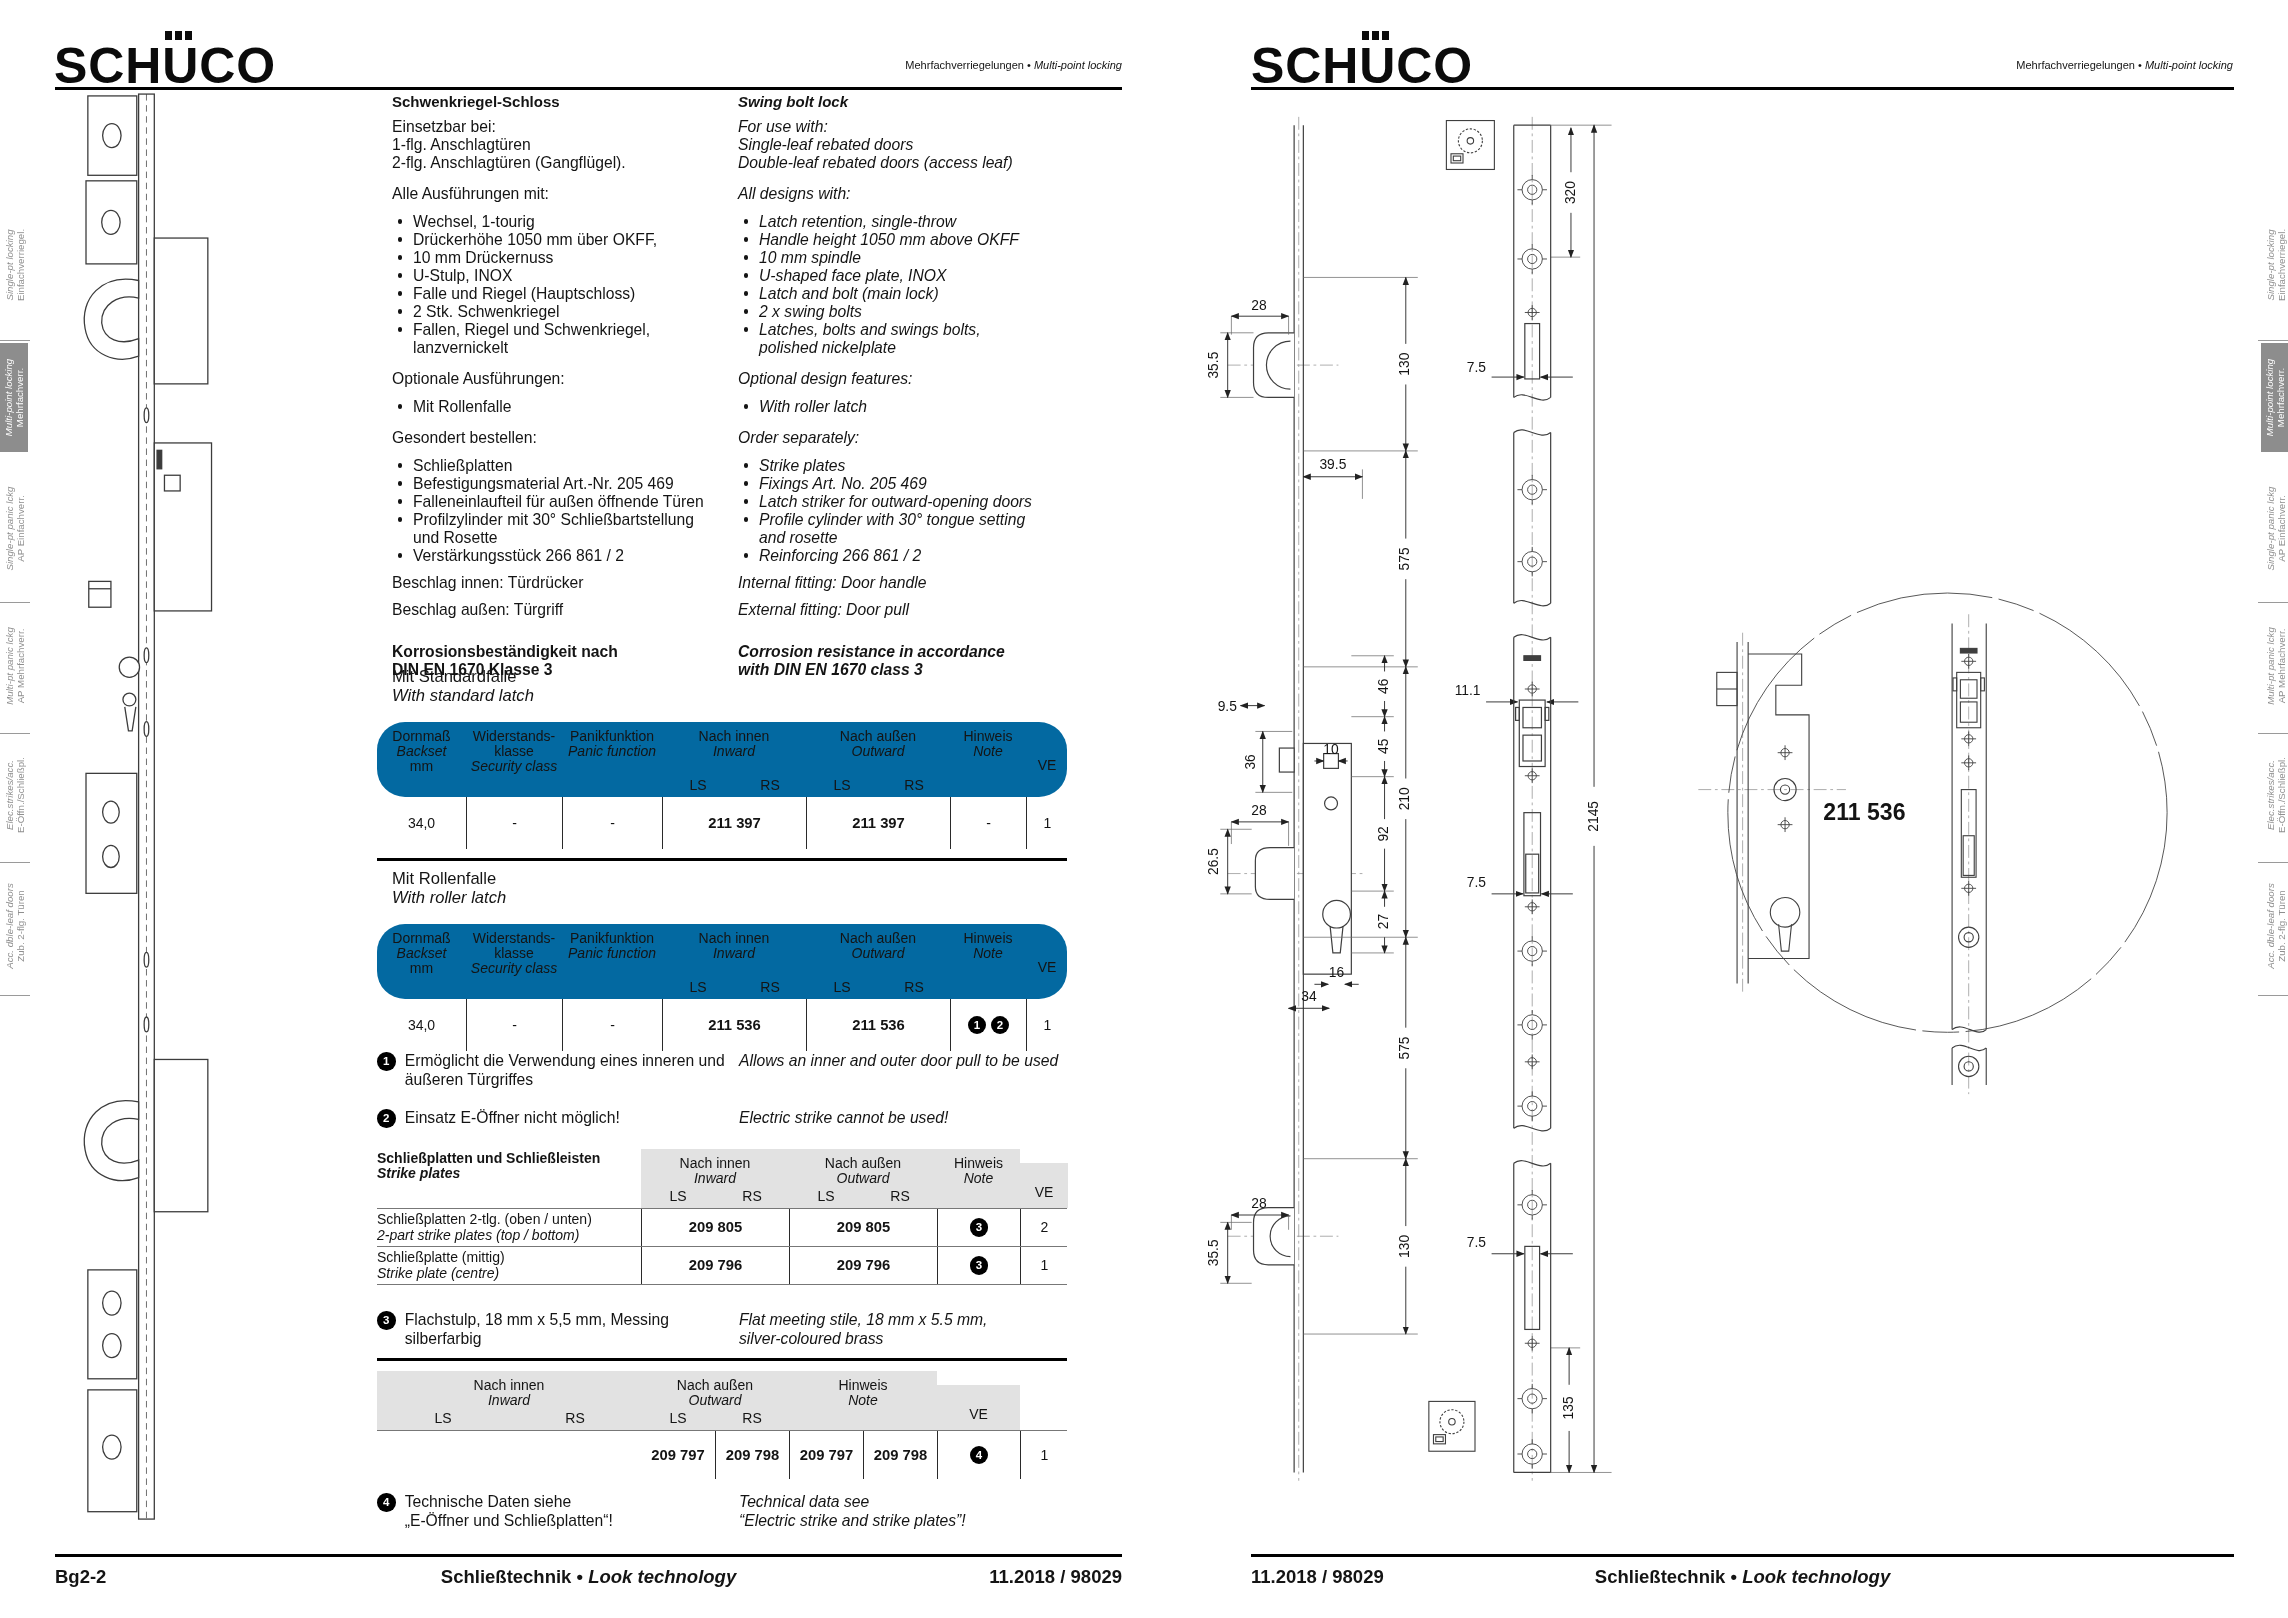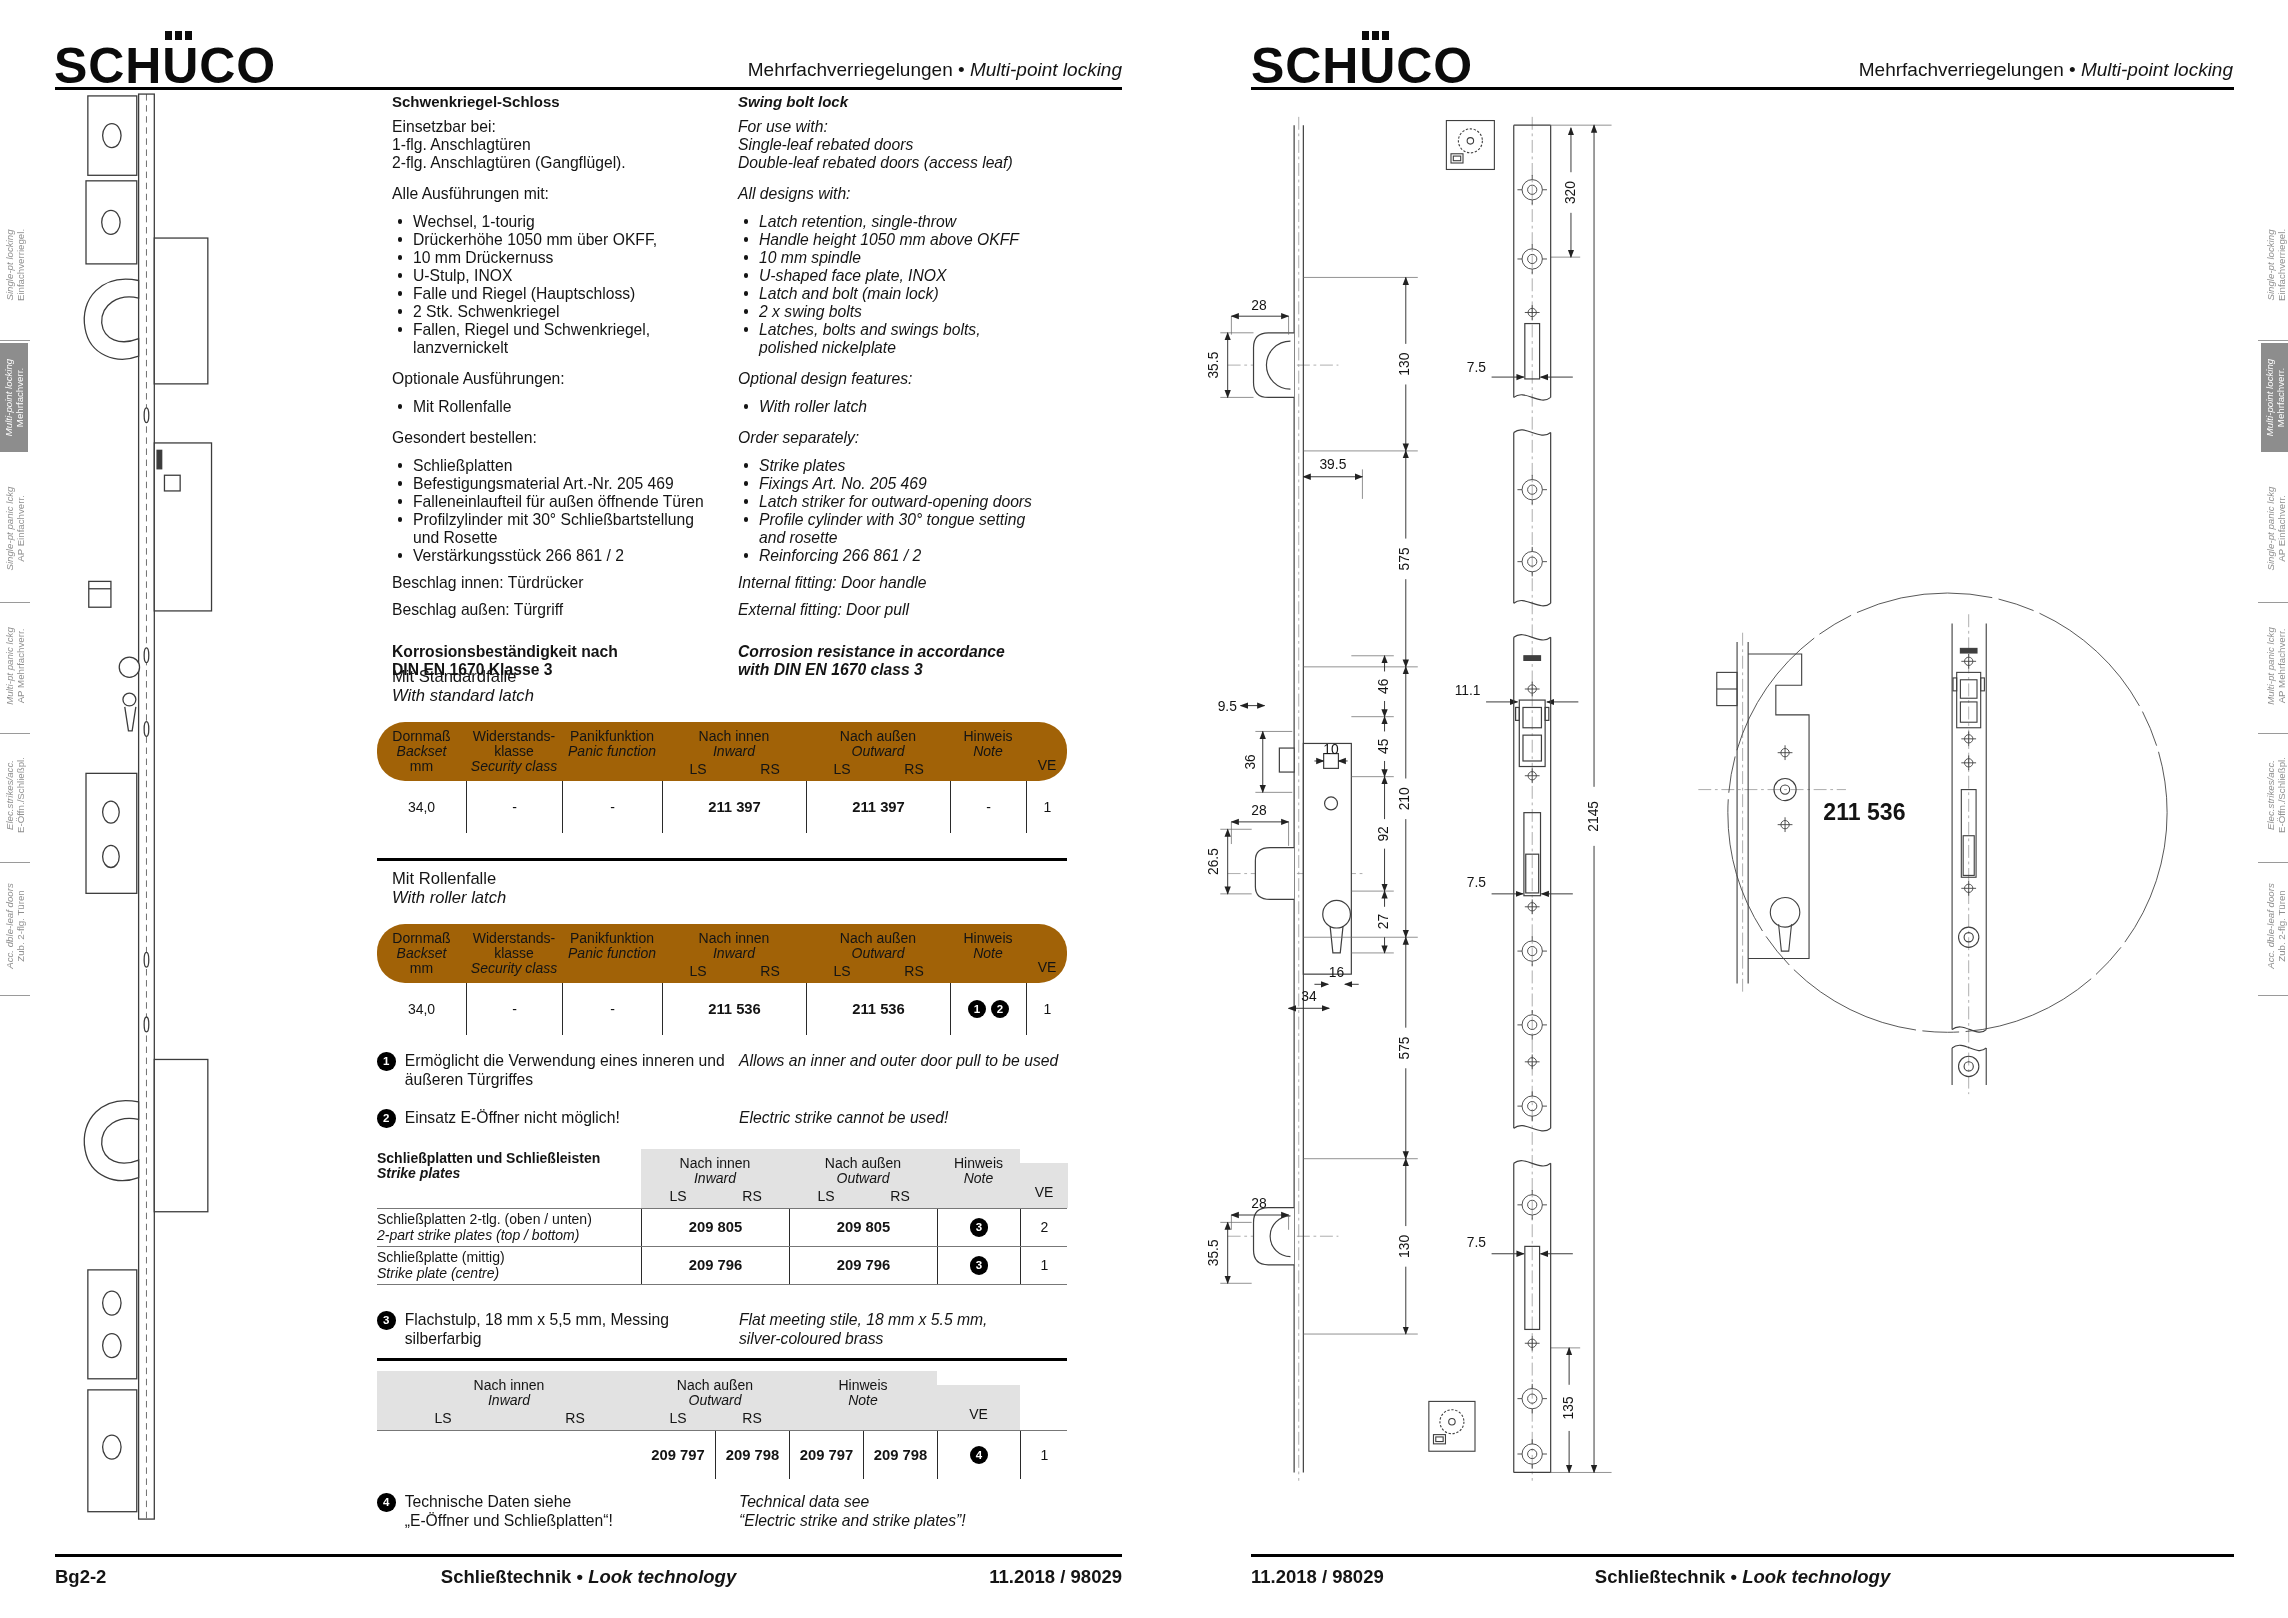--- a/index.html
+++ b/index.html
@@ -5,21 +5,21 @@
   html,body{margin:0;padding:0;background:#fff;}
   .sheet{position:relative;width:2289px;height:1619px;background:#ffffff;overflow:hidden;
          font-family:"Liberation Sans",sans-serif;color:#141414;}
   .abs{position:absolute;}
   
   .logo{position:absolute;top:37px;font-size:50px;font-weight:bold;color:#0b0b0b;letter-spacing:0.9px;white-space:nowrap;}
   .logo .lu{position:relative;display:inline-block;}
   .logo .tick{position:absolute;top:-6.5px;width:6.5px;height:9.2px;background:#0b0b0b;}
   .logo .t1{left:2.8px}.logo .t2{left:13px}.logo .t3{left:23px}
   
-  .hdrTitle{position:absolute;top:59px;font-size:19px;text-align:right;white-space:nowrap;}
+  .hdrTitle{position:absolute;top:59px;font-size:11px;text-align:right;white-space:nowrap;}
   .hdrTitle .it{font-style:italic;}
   .rule{position:absolute;height:2.8px;background:#000;}
   .foot{position:absolute;top:1566px;font-size:18.5px;font-weight:bold;white-space:nowrap;}
   .foot .it{font-style:italic;}
   
   .vtab{position:absolute;height:28px;display:flex;flex-direction:column;justify-content:center;
         transform:rotate(-90deg);transform-origin:0 0;font-size:9.7px;line-height:11.5px;
         color:#8f8f8f;text-align:center;white-space:nowrap;}
   .vtab .en{font-style:italic;}
   .vtab.active{background:#8d8d8d;color:#fff;}
@@ -30,21 +30,21 @@
   .col .lbl{margin-top:13px;margin-bottom:10px;}
   .bi{position:relative;padding-left:21px;}
   .bi::before{content:"";position:absolute;left:5.5px;top:6.5px;width:4.6px;height:4.6px;border-radius:50%;background:#141414;}
   .wrap{display:block;}
   .gap10{height:9.2px;}.gap26{height:24px;}
   .bold{font-weight:bold;}
   .it{font-style:italic;}
   
   .secTitle{position:absolute;font-size:16.6px;line-height:18.5px;}
   .ptable{position:absolute;left:377px;width:690px;font-size:14px;line-height:15px;}
-  .t-head{display:grid;grid-template-columns:89px 96px 100px 144px 144px 76px 42px;height:59px;background:#a16207;border-radius:28px;}
+  .t-head{display:grid;grid-template-columns:89px 96px 100px 144px 144px 76px 42px;height:75px;background:#0369a1;border-radius:28px;}
   .hcell{position:relative;display:flex;flex-direction:column;align-items:center;padding-top:6.5px;}
   .lsrs{position:absolute;bottom:3.7px;left:0;right:0;display:flex;}
   .lsrs span{flex:1;text-align:center;}
   .vecell{justify-content:flex-start;padding-top:22px;margin-top:14px;}
   .t-row{display:grid;grid-template-columns:89px 96px 100px 144px 144px 76px 42px;height:52px;}
   .t-row>div{display:flex;align-items:center;justify-content:center;border-left:0.9px solid #2a2a2a;}
   .t-row>div:first-child{border-left:none;}
   .pn{font-weight:bold;font-size:14.8px;}
   .badge{display:inline-flex;align-items:center;justify-content:center;width:18.5px;height:18.5px;border-radius:50%;
          background:#000;color:#fff;font-size:11.5px;font-weight:bold;flex:none;}

